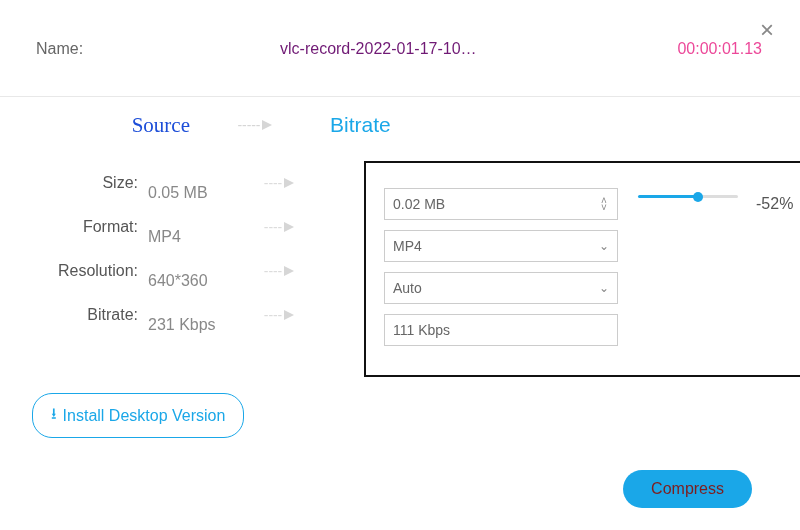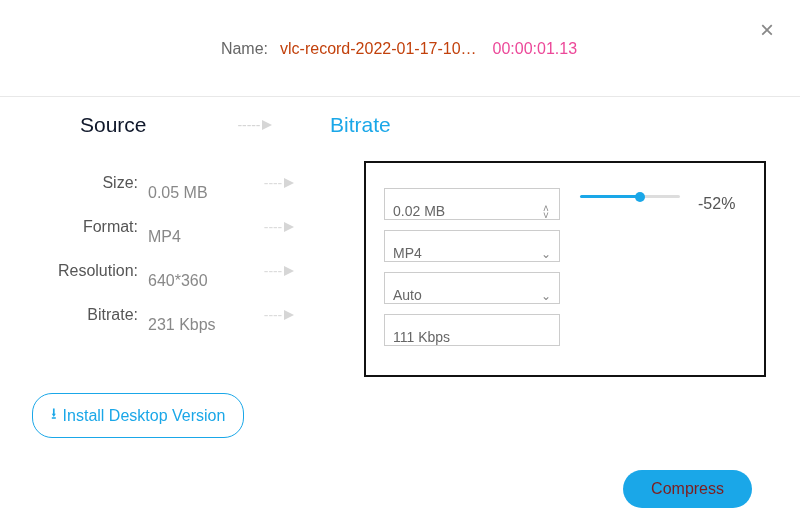--- a/index.html
+++ b/index.html
@@ -17,40 +17,40 @@
     top: 18px;
     right: 26px;
     font-size: 24px;
     color: #888;
     cursor: pointer;
     line-height: 1;
   }
   .header {
     display: flex;
     align-items: center;
-    justify-content: center;
+    justify-content: space-between;
     padding: 0 36px;
     height: 95px;
     border-bottom: 1px solid #e8e8e8;
     font-size: 16px;
     color: #666;
     margin-top: 2px;
   }
   .header .name-label { margin-right: 12px; }
-  .header .name-value { color: #c2410c; margin-right: 16px; }
+  .header .name-value { color: #701a75; margin-right: 16px; }
   .header .duration { color: #ec4899; margin-right: 2px; }
 
   .tabs {
     display: flex;
     align-items: center;
     padding: 0 80px 0 80px;
     height: 56px;
     position: relative;
   }
-  .tabs .tab-source { color: #0f172a; font-size: 21px; min-width: 110px; text-align: left; }
+  .tabs .tab-source { color: #1d4ed8; font-size: 21px; min-width: 110px; text-align: right; font-family: Liberation Serif, serif; }
   .tabs .tab-output { color: #1aa7e8; font-size: 21px; }
 
   .dash-arrow {
     display: inline-flex;
     align-items: center;
     color: #d6d6d6;
     letter-spacing: 2px;
     font-size: 14px;
   }
   .dash-arrow .dashes { letter-spacing: -2px; }
@@ -101,28 +101,28 @@
     justify-content: center;
   }
   .row .arrow-mid .dash-arrow { color: #dcdcdc; }
 
   .out-row {
     display: flex;
     align-items: center;
     height: 42px;
   }
   .out-row .field {
-    width: 176px;
+    width: 234px;
     height: 32px;
     border: 1px solid #ccc;
     background: #fff;
     display: flex;
-    align-items: flex-end;
+    align-items: center;
     justify-content: space-between;
-    padding: 0 8px;
+    padding: 13px 8px;
     font-size: 14px;
     color: #666;
   }
   .out-row .field .chev {
     font-size: 12px;
     color: #888;
   }
   .stepper {
     display: flex;
     flex-direction: column;

